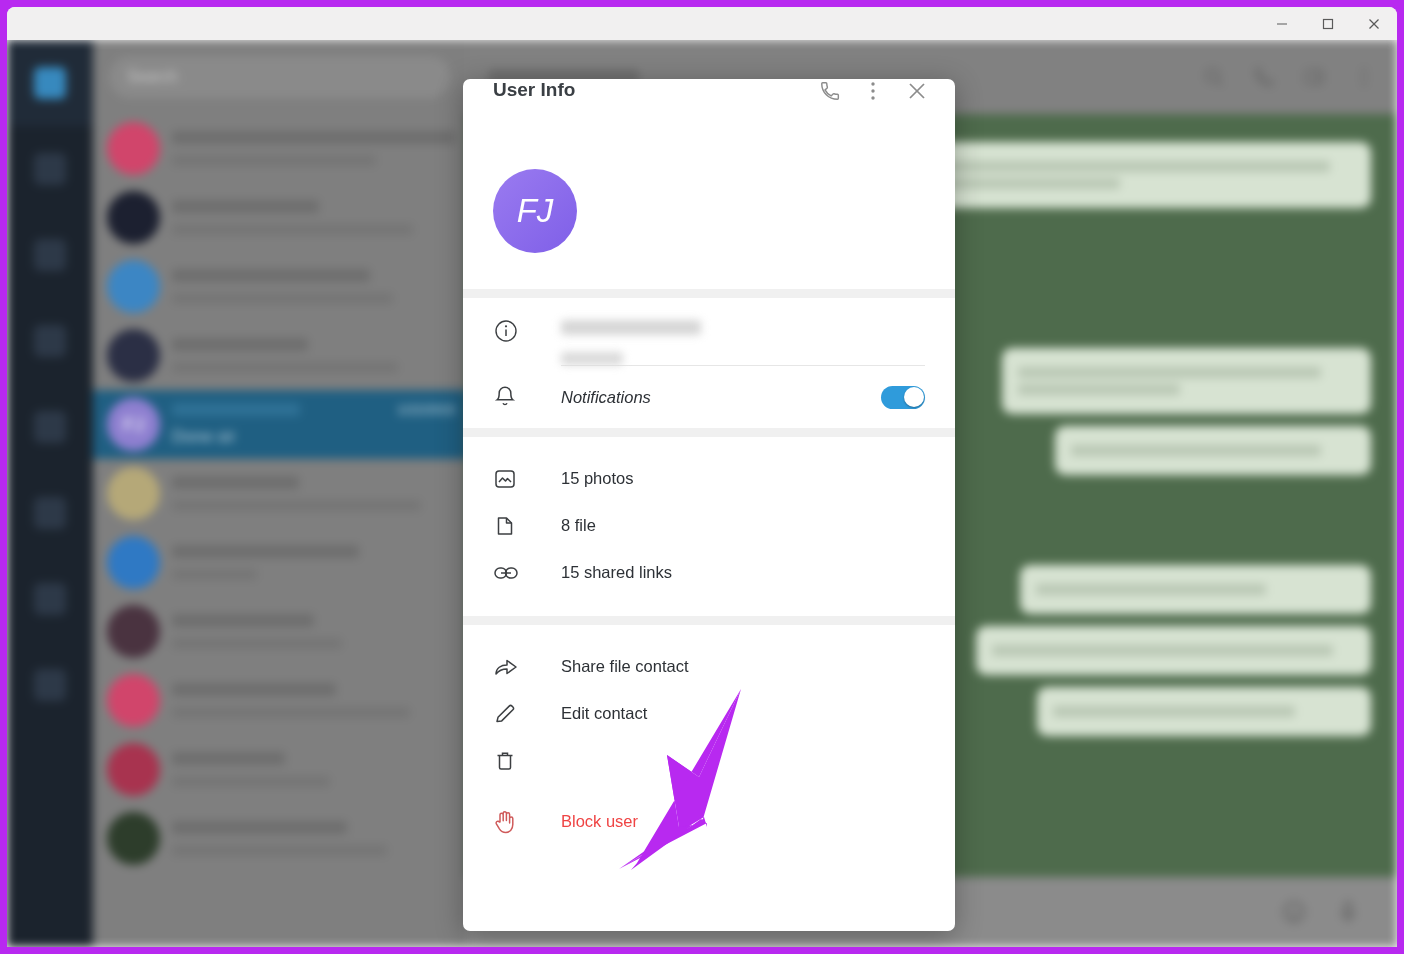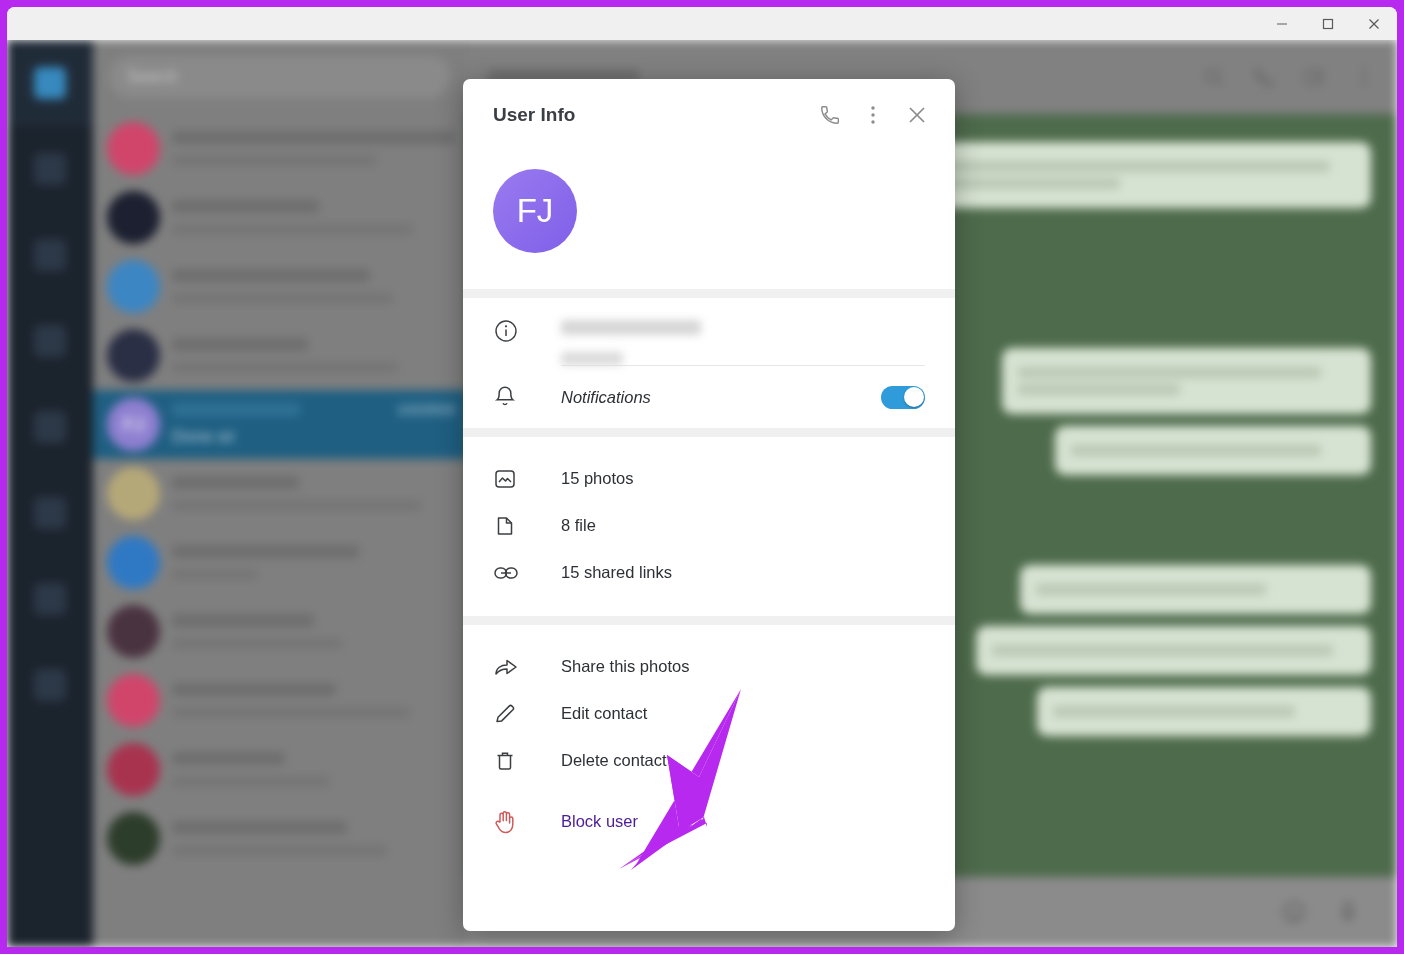--- a/index.html
+++ b/index.html
@@ -241,40 +241,41 @@
     box-shadow: 0 5px 28px rgba(0,0,0,.30);
     z-index: 60;
     overflow: hidden;
     display: flex;
     flex-direction: column;
   }
 
   .dlg-header {
     height: 72px;
     display: flex;
-    align-items: center;
+    align-items: flex-start;
     padding: 0 26px 0 30px;
     flex: 0 0 72px;
   }
   .dlg-title {
     font-size: 19px;
     font-weight: bold;
     color: #3a3f44;
     flex: 1;
   }
   .dlg-hicons { display: flex; align-items: center; gap: 22px; color: #8c8c8c; }
   .dlg-hicons > span { cursor: pointer; display: flex; }
   .dlg-hicons svg { display: block; }
 
   .dlg-profile {
     display: flex;
     align-items: flex-end;
     gap: 25px;
     padding: 18px 30px 36px 30px;
     flex: 0 0 auto;
+    font-style: italic;
   }
   .big-avatar {
     width: 84px; height: 84px;
     border-radius: 50%;
     background: linear-gradient(135deg, #9a7bf0 0%, #7f5fe8 100%);
     color: #fff;
     font-size: 33px;
     display: flex;
     align-items: center;
     justify-content: center;
@@ -369,21 +370,21 @@
     cursor: pointer;
   }
 
   .media-section { padding: 18px 30px 20px 30px; }
   .media-section .row { min-height: 47px; }
 
   .actions-section { padding: 18px 30px 10px 30px; }
   .actions-section .row { min-height: 47px; }
 
   .danger .row-label, .danger .row-ico { color: #cf5a5a; }
-  .danger .row-label { color: #4c1d95; }
+  .danger .row-label { color: #ef4444; }
 
   
   .arrow {
     position: absolute;
     left: 600px;
     top: 670px;
     width: 180px;
     height: 220px;
     z-index: 80;
     pointer-events: none;
@@ -703,39 +704,38 @@
 
       <div class="dlg-sep"></div>
 
       <div class="dlg-section actions-section">
         <div class="row">
           <div class="row-ico">
             <svg width="26" height="24" viewBox="0 0 26 24">
                 <path d="M3 19c0-6 5-9 11-9V5.5L23 12l-9 6.5V14c-5 0-8.5 1.8-11 5z" fill="none" stroke="currentColor" stroke-width="1.5" stroke-linejoin="round"></path>
               </svg>
           </div>
-          <div class="row-label">Share this photos</div>
+          <div class="row-label">Share file contact</div>
         </div>
         <div class="row">
           <div class="row-ico">
             <svg width="24" height="24" viewBox="0 0 24 24">
                 <path d="M4 19.5l1-4.2L16.2 4.1a2 2 0 012.8 0l.9.9a2 2 0 010 2.8L8.7 18.9l-4.7.6z" fill="none" stroke="currentColor" stroke-width="1.5" stroke-linejoin="round"></path>
               </svg>
           </div>
           <div class="row-label">Edit contact</div>
         </div>
         <div class="row">
           <div class="row-ico">
             <svg width="24" height="24" viewBox="0 0 24 24">
                 <path d="M4.5 6.5h15" stroke="currentColor" stroke-width="1.5"></path>
                 <path d="M6.5 6.5v12a1.5 1.5 0 001.5 1.5h8a1.5 1.5 0 001.5-1.5v-12" fill="none" stroke="currentColor" stroke-width="1.5"></path>
                 <path d="M9.5 6.5V4.2h5v2.3" fill="none" stroke="currentColor" stroke-width="1.5"></path>
               </svg>
           </div>
-          <div class="row-label">Delete contact</div>
         </div>
         <div class="row danger" style="margin-top:14px">
           <div class="row-ico">
             <svg width="24" height="26" viewBox="0 0 24 26">
                 <path d="M7 13V5.8a1.6 1.6 0 013.2 0v6M10.2 11.5V4.3a1.6 1.6 0 013.2 0v7M13.4 11.6V5.4a1.6 1.6 0 013.2 0V14M16.6 9.6a1.6 1.6 0 013.2 0v6c0 4.5-3 7.8-7 7.8-3.2 0-5-1.4-6.4-3.6l-3-5c-.5-.9-.2-1.9.7-2.4.8-.5 1.8-.2 2.3.6L7 13" fill="none" stroke="currentColor" stroke-width="1.5" stroke-linejoin="round" stroke-linecap="round"></path>
               </svg>
           </div>
           <div class="row-label">Block user</div>
         </div>
       </div>

